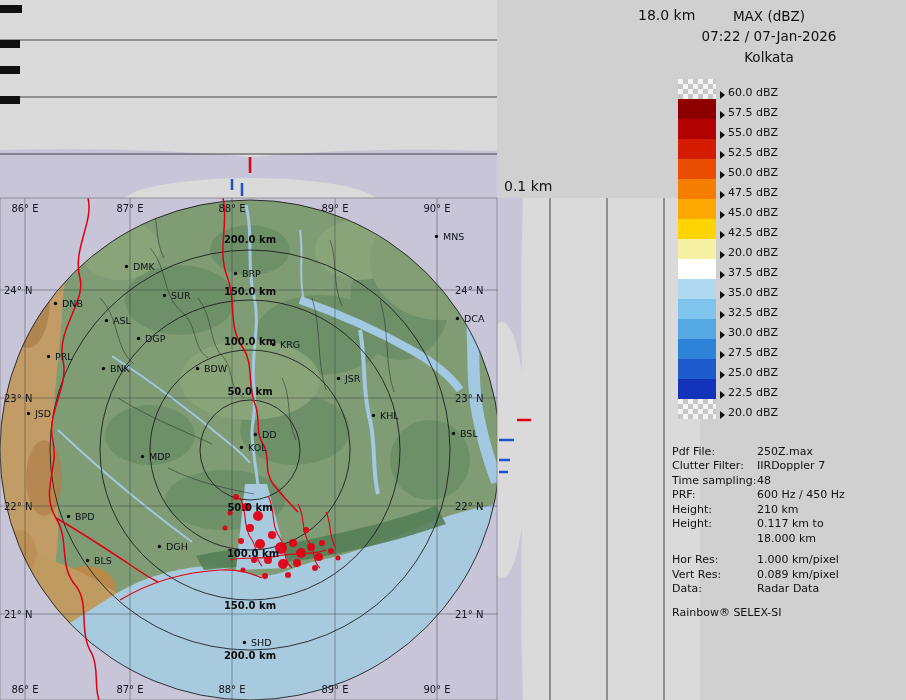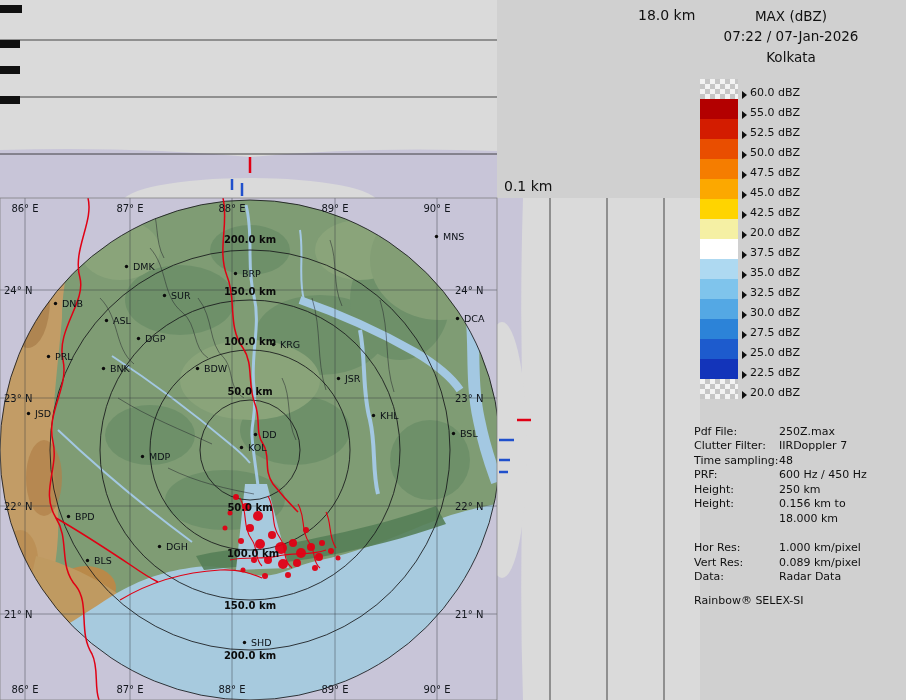--- a/index.html
+++ b/index.html
@@ -20,31 +20,31 @@
   .ring-t{font-family:"DejaVu Sans",sans-serif;font-size:10px;font-weight:600;fill:#0b0b0b}
   .sta-t{font-family:"DejaVu Sans",sans-serif;font-size:9.5px;font-weight:500;fill:#0b1016}
   .sta-dot{fill:#0b0b0b}
   .mark-red{stroke:#e00014;stroke-width:2.5}
   .mark-blue{stroke:#2050cc;stroke-width:2.5}
 
   
   .hlabel{position:absolute;font-size:14px;color:#101010;white-space:nowrap}
 
   
-  .panel{position:absolute;left:688px;top:0;width:206px;height:680px}
+  .panel{position:absolute;left:666px;top:0;width:206px;height:680px}
   .title{text-align:center;font-size:13.5px;line-height:1.5;padding-top:6px}
   .legend{margin:12px 0 0 12px}
   .lrow{display:flex;align-items:flex-end;height:20px}
   .sw{width:38px;height:20px;flex:0 0 38px}
   .checker{background-image:conic-gradient(#c6c6c6 25%,#f3f3f3 0 50%,#c6c6c6 0 75%,#f3f3f3 0);background-size:10px 10px}
   .arr{width:0;height:0;border-left:5px solid #0f0f0f;border-top:4px solid transparent;border-bottom:4px solid transparent;margin-left:4px;display:inline-block}
   .llabel{font-size:11px;margin-left:3px;white-space:nowrap}
   .info{margin:26px 0 0 6px;font-size:11px}
   .irow{display:flex;height:14.5px;line-height:14.5px;white-space:nowrap}
-  .irow.gap{margin-top:15px}
+  .irow.gap{margin-top:7px}
   .ilabel{width:85px;flex:0 0 85px}
   .footer{margin:9px 0 14px 6px;font-size:11px}
 </style>
 </head>
 <body>
 
 <div id="stage">
 
   <svg id="scene" width="906" height="700" viewBox="0 0 906 700">
     <defs>
@@ -301,20 +301,25 @@
       <div>07:22 / 07-Jan-2026</div>
       <div>Kolkata</div>
     </div>
     <div class="legend" id="legend-list">
         <div class="lrow">
           <div class="sw checker"></div>
           <span class="arr"></span>
           <span class="llabel">60.0 dBZ</span>
         </div>
         <div class="lrow">
+          <div class="sw" style="background: rgb(142, 0, 0);"></div>
+          <span class="arr"></span>
+          <span class="llabel">57.5 dBZ</span>
+        </div>
+        <div class="lrow">
           <div class="sw" style="background: rgb(179, 0, 0);"></div>
           <span class="arr"></span>
           <span class="llabel">55.0 dBZ</span>
         </div>
         <div class="lrow">
           <div class="sw" style="background: rgb(211, 28, 0);"></div>
           <span class="arr"></span>
           <span class="llabel">52.5 dBZ</span>
         </div>
         <div class="lrow">
@@ -395,25 +400,25 @@
         <div class="irow">
           <span class="ilabel">Time sampling:</span>
           <span class="ivalue">48</span>
         </div>
         <div class="irow">
           <span class="ilabel">PRF:</span>
           <span class="ivalue">600 Hz / 450 Hz</span>
         </div>
         <div class="irow">
           <span class="ilabel">Height:</span>
-          <span class="ivalue">250 km</span>
+          <span class="ivalue">210 km</span>
         </div>
         <div class="irow">
           <span class="ilabel">Height:</span>
-          <span class="ivalue">0.156 km to</span>
+          <span class="ivalue">0.117 km to</span>
         </div>
         <div class="irow">
           <span class="ilabel"></span>
           <span class="ivalue">18.000 km</span>
         </div>
         <div class="irow gap">
           <span class="ilabel">Hor Res:</span>
           <span class="ivalue">1.000 km/pixel</span>
         </div>
         <div class="irow">

